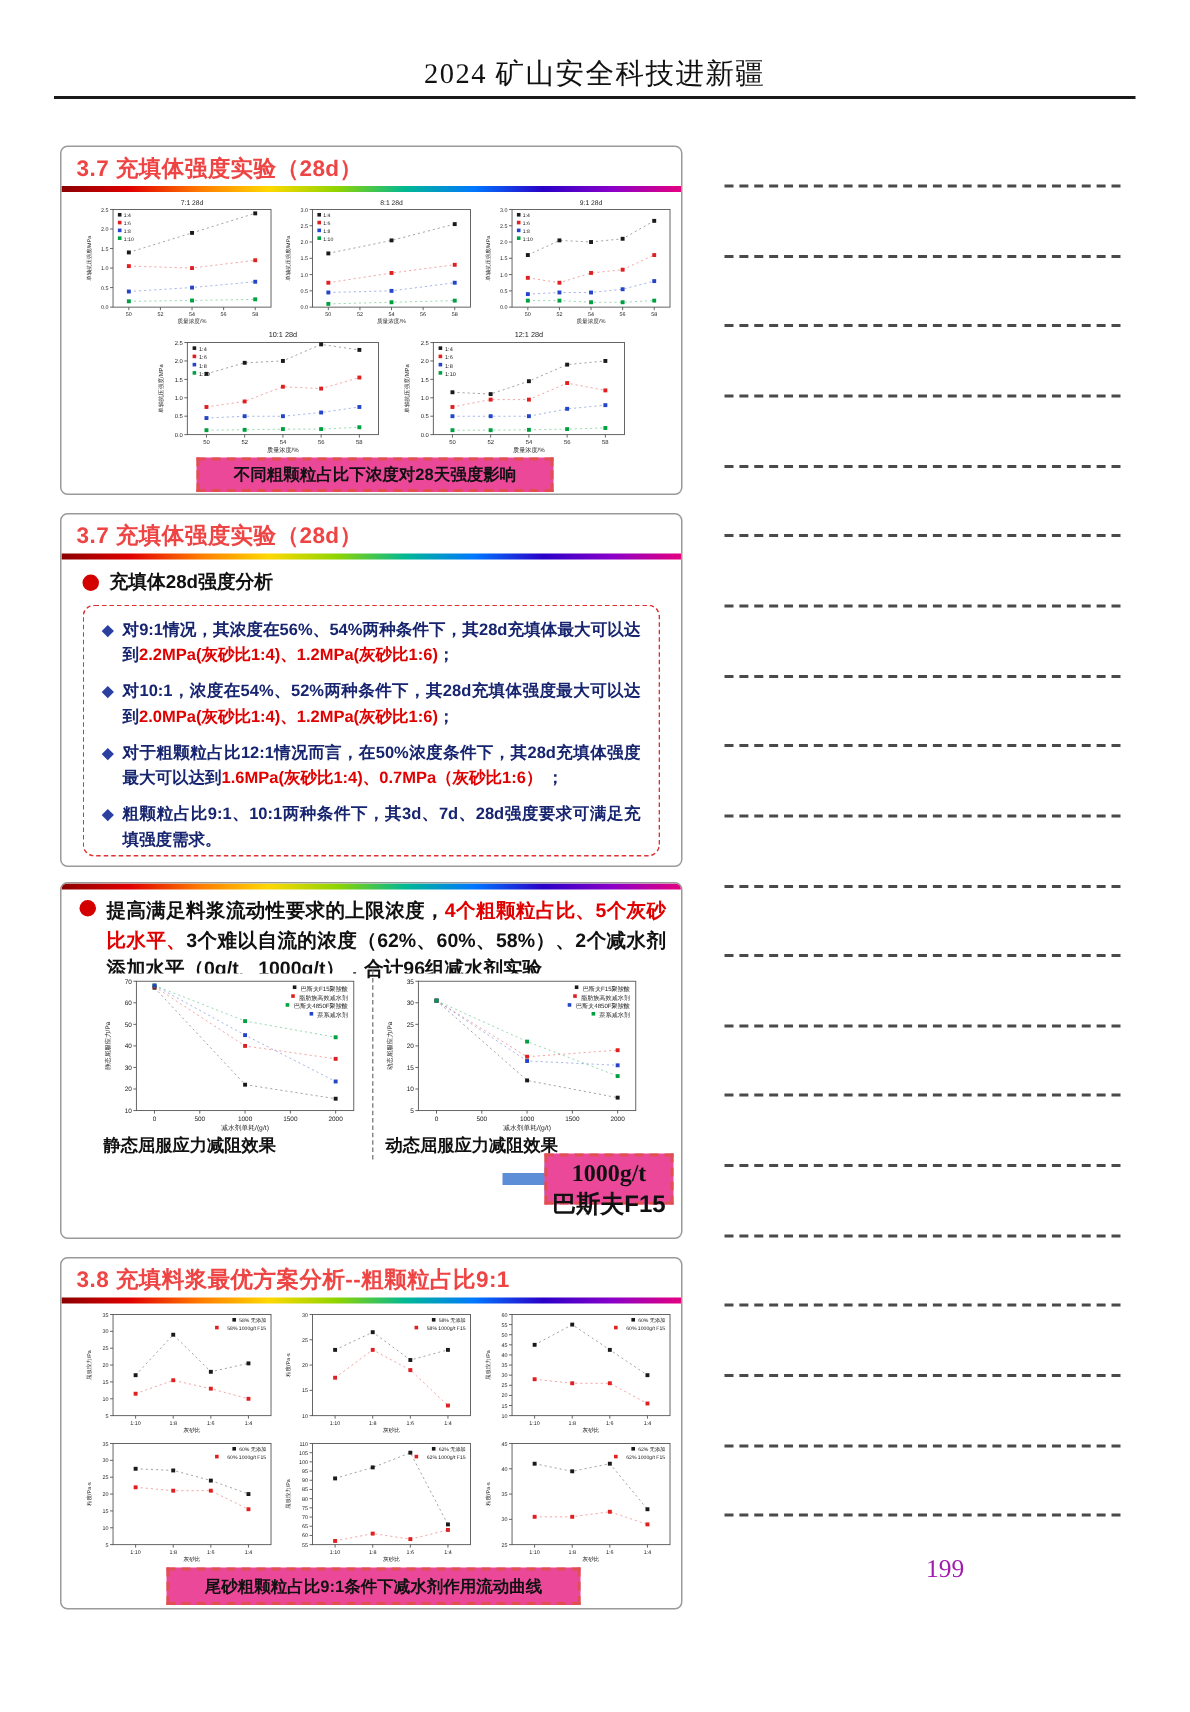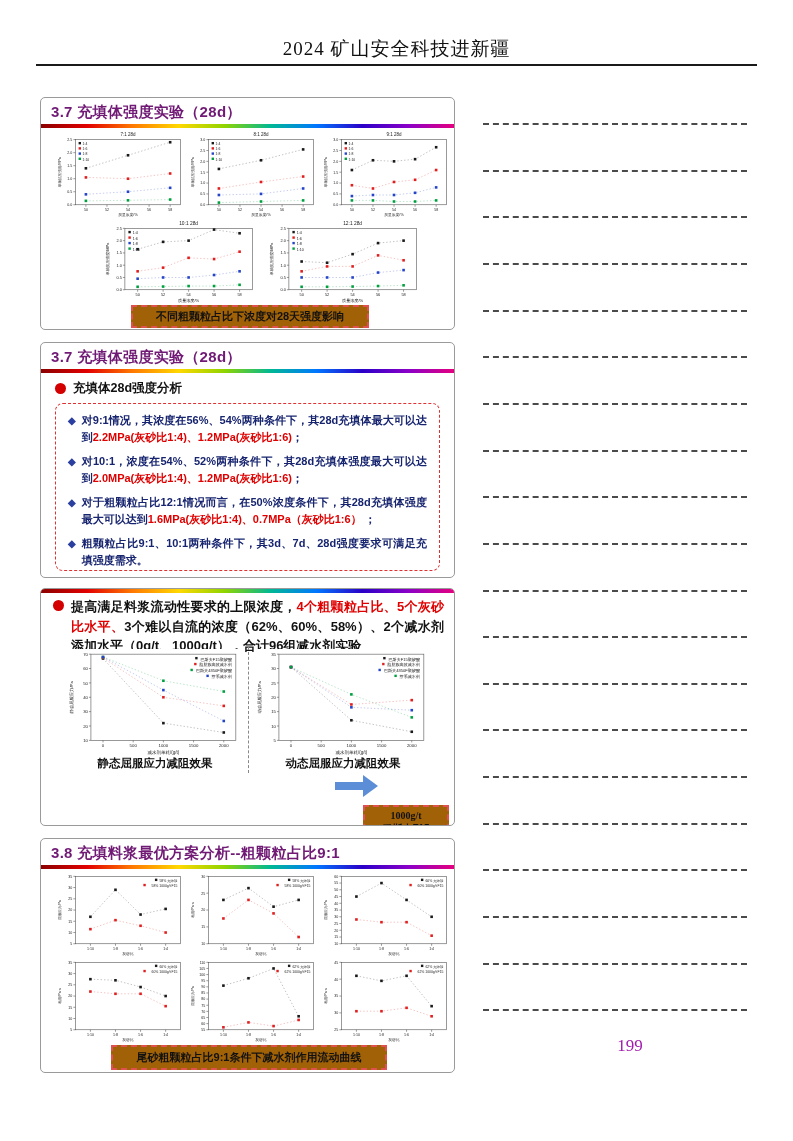--- a/index.html
+++ b/index.html
@@ -5,53 +5,53 @@
   html,body{margin:0;padding:0;background:#fff;}
   .page{position:relative;width:793px;height:1141px;background:#fff;overflow:hidden;
         font-family:"Liberation Sans",sans-serif;}
   
   .hdr-title{position:absolute;left:0;top:36px;width:793px;text-align:center;
              font-family:"Liberation Serif",serif;font-size:19px;color:#111;letter-spacing:1px;}
   .hdr-rule{position:absolute;left:36px;top:64px;width:721px;height:2px;background:#1a1a1a;}
   
   .slide{position:absolute;left:40px;width:415px;border:1px solid #9a9a9a;border-radius:5px;
          background:#fff;box-sizing:border-box;overflow:hidden;}
-  .slide-title{padding:5px 10px 2px 10px;font-size:15px;font-weight:bold;color:#701a75;
+  .slide-title{padding:5px 10px 2px 10px;font-size:15px;font-weight:bold;color:#ef4444;
                letter-spacing:0.3px;}
   .rainbow{height:4px;width:100%;
     background:linear-gradient(90deg,#8b0000,#e10000,#ff7a00,#ffd800,#8fd400,#00b894,#0077ff,#2a00c8,#8a00c8,#e4007f);}
   .sbody{position:relative;width:100%;}
   .chart{position:absolute;background:#fff;}
   svg text{font-family:"Liberation Sans",sans-serif;}
   
-  .cap-box{position:absolute;border:2px dashed #e05050;background:#a16207;color:#111;
+  .cap-box{position:absolute;border:2px dashed #e05050;background:#ec4899;color:#111;
            font-weight:bold;text-align:center;box-sizing:border-box;}
   
   .bullet-head{position:absolute;left:14px;display:flex;align-items:center;gap:7px;
                font-weight:bold;color:#111;font-size:12.5px;}
   .red-dot{width:11px;height:11px;border-radius:50%;background:#d40000;flex:0 0 auto;}
   .analysis-box{position:absolute;left:14px;right:14px;border:1.6px dashed #e03030;border-radius:8px;
                 padding:8px 12px;box-sizing:border-box;}
   .a-item{display:flex;gap:6px;margin-bottom:7px;font-size:11px;font-weight:bold;
           line-height:1.55;text-align:justify;}
   .diamond{color:#2b3fa0;flex:0 0 auto;font-size:10px;line-height:1.7;}
   .seg-navy{color:#17246f;}
   .seg-red{color:#e00000;}
   .seg-black{color:#111;}
   
   .intro{position:absolute;left:12px;right:10px;display:flex;gap:7px;font-size:13px;
          font-weight:bold;line-height:1.5;text-align:justify;}
   .divider-v{position:absolute;border-left:1.5px dashed #888;}
-  .chart-cap{position:absolute;font-size:11.5px;font-weight:bold;color:#111;text-align:center;}
+  .chart-cap{position:absolute;font-size:11.5px;font-weight:bold;color:#111;}
   .arrow{position:absolute;width:44px;height:22px;}
   .arrow .bar{position:absolute;left:0;top:7px;width:30px;height:8px;background:#5b8ed6;}
   .arrow .head{position:absolute;left:28px;top:0;width:0;height:0;
                border-top:11px solid transparent;border-bottom:11px solid transparent;
                border-left:15px solid #5b8ed6;}
-  .result-box{line-height:1.3;font-size:10px;padding-top:2px;margin-top:36px;}
+  .result-box{line-height:1.3;font-size:16px;padding-top:2px;}
   .result-box .l1{font-family:"Liberation Serif",serif;}
   
   .note-line{position:absolute;left:0;width:100%;height:0;border-top:2px dashed #4a4a4a;}
   .page-num{position:absolute;left:560px;top:1036px;width:140px;text-align:center;
             font-family:"Liberation Serif",serif;font-size:17px;color:#a21caf;}
 </style>
 </head>
 <body>
 
 <div class="page">

